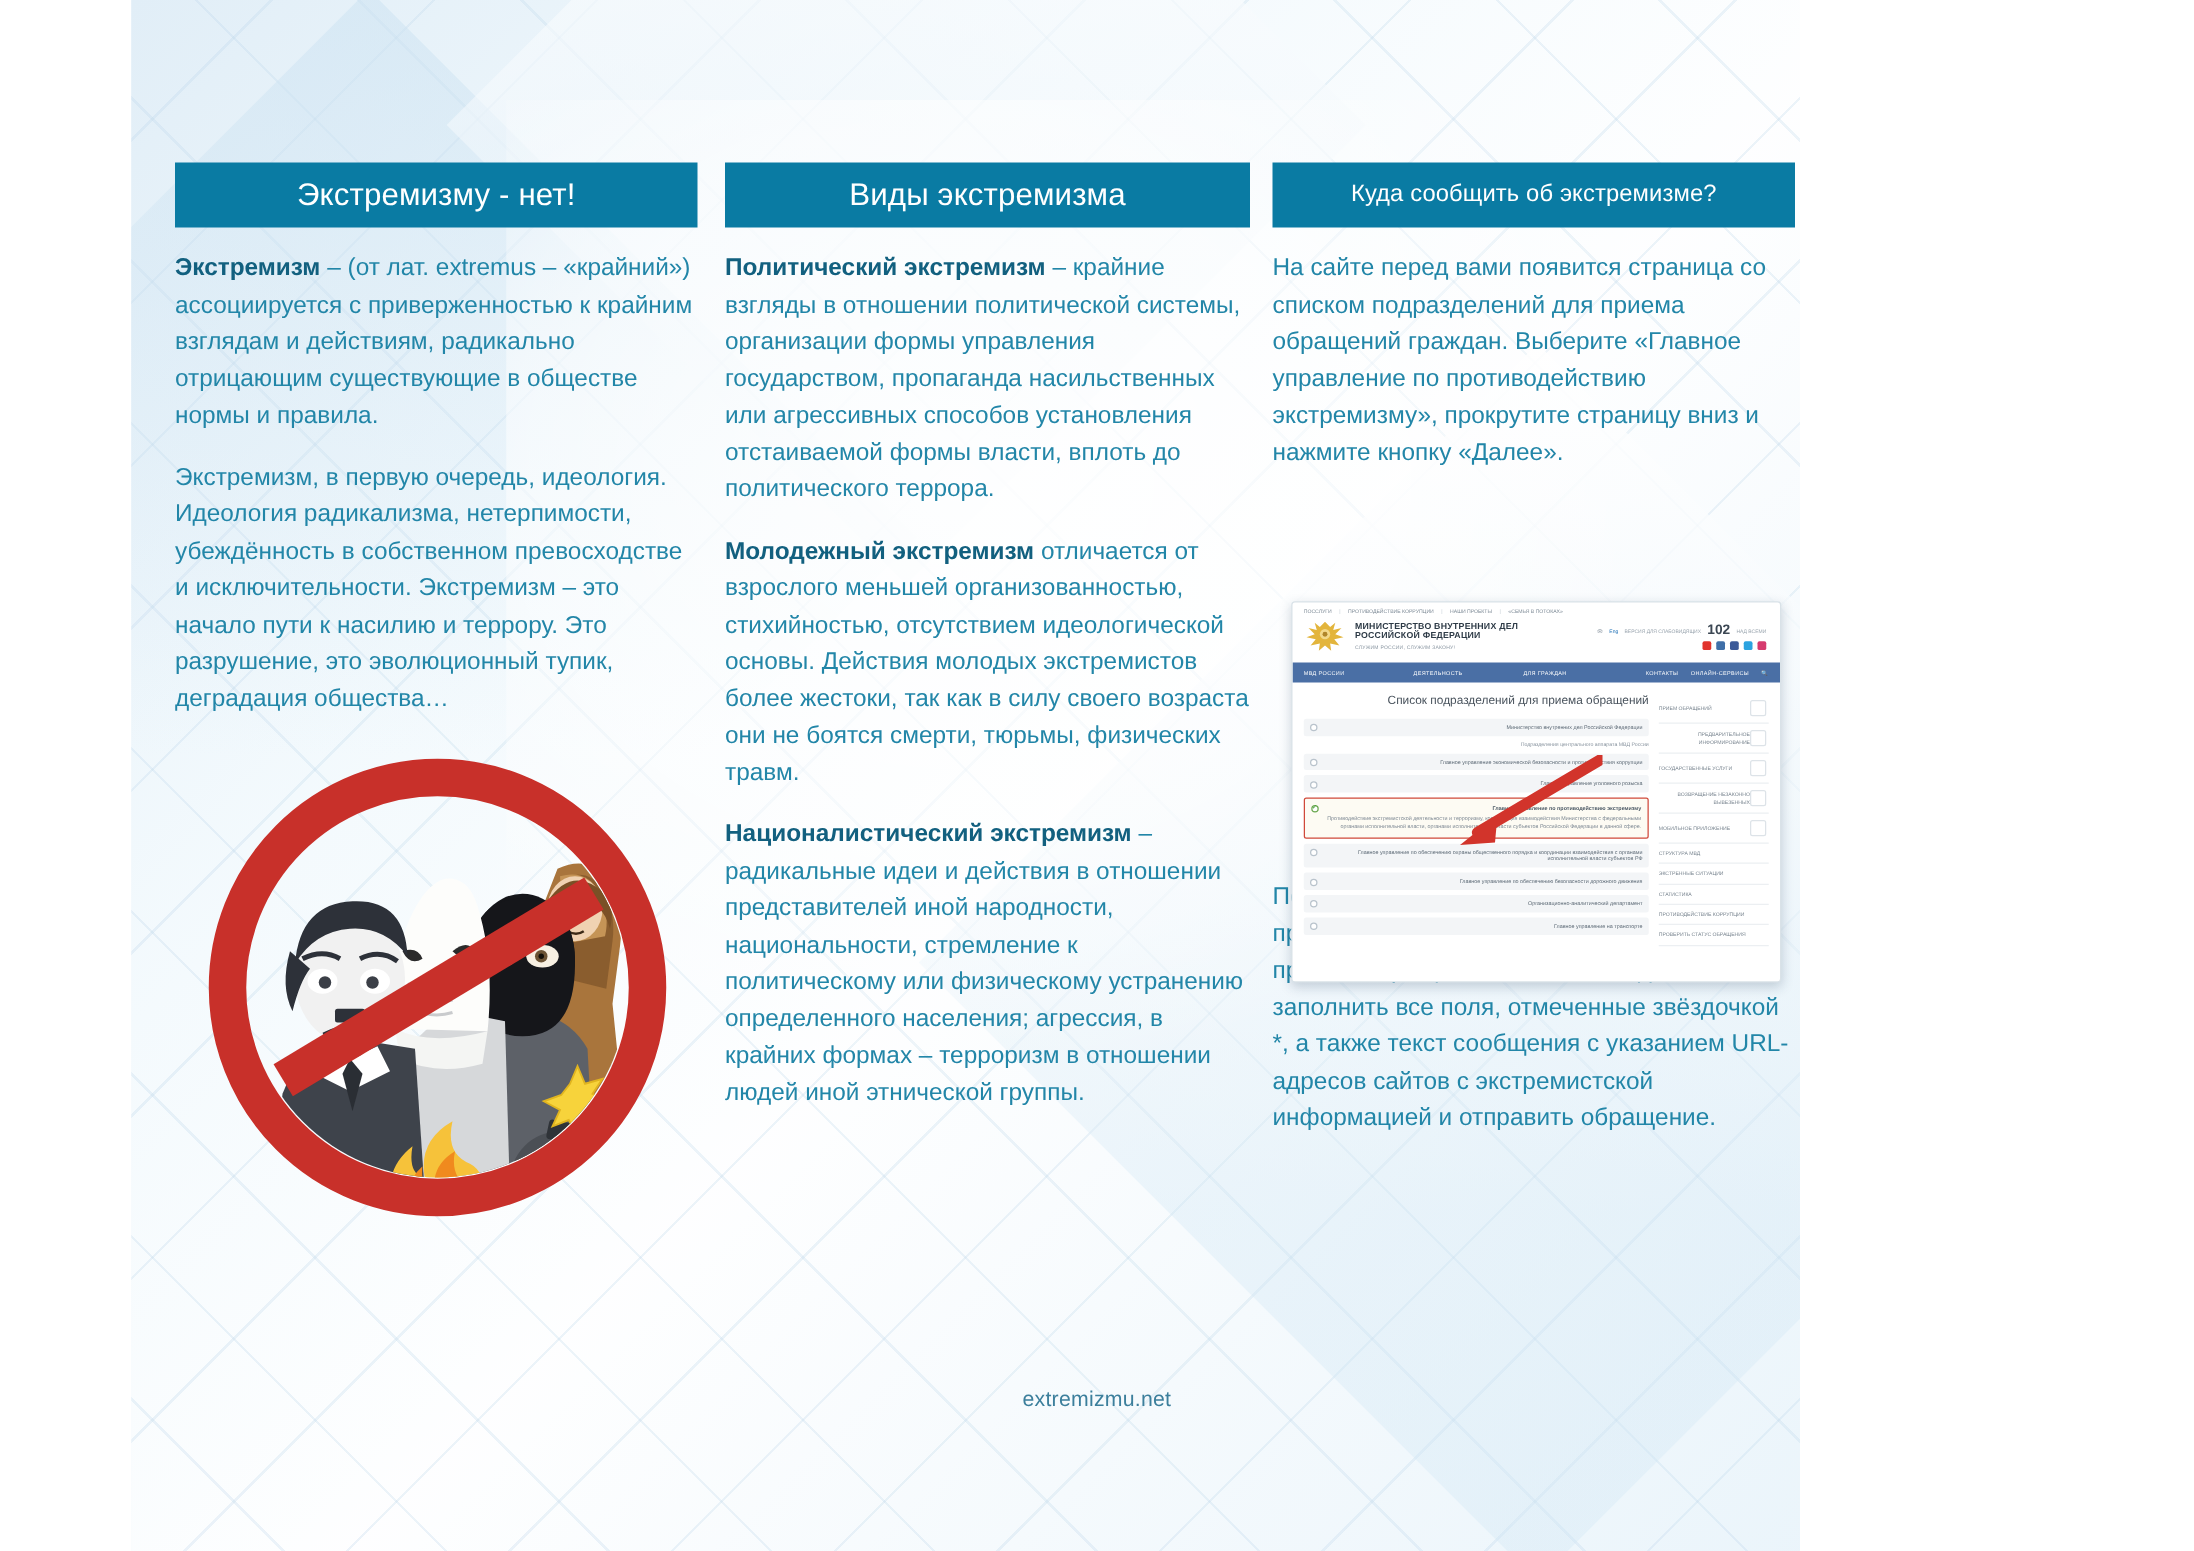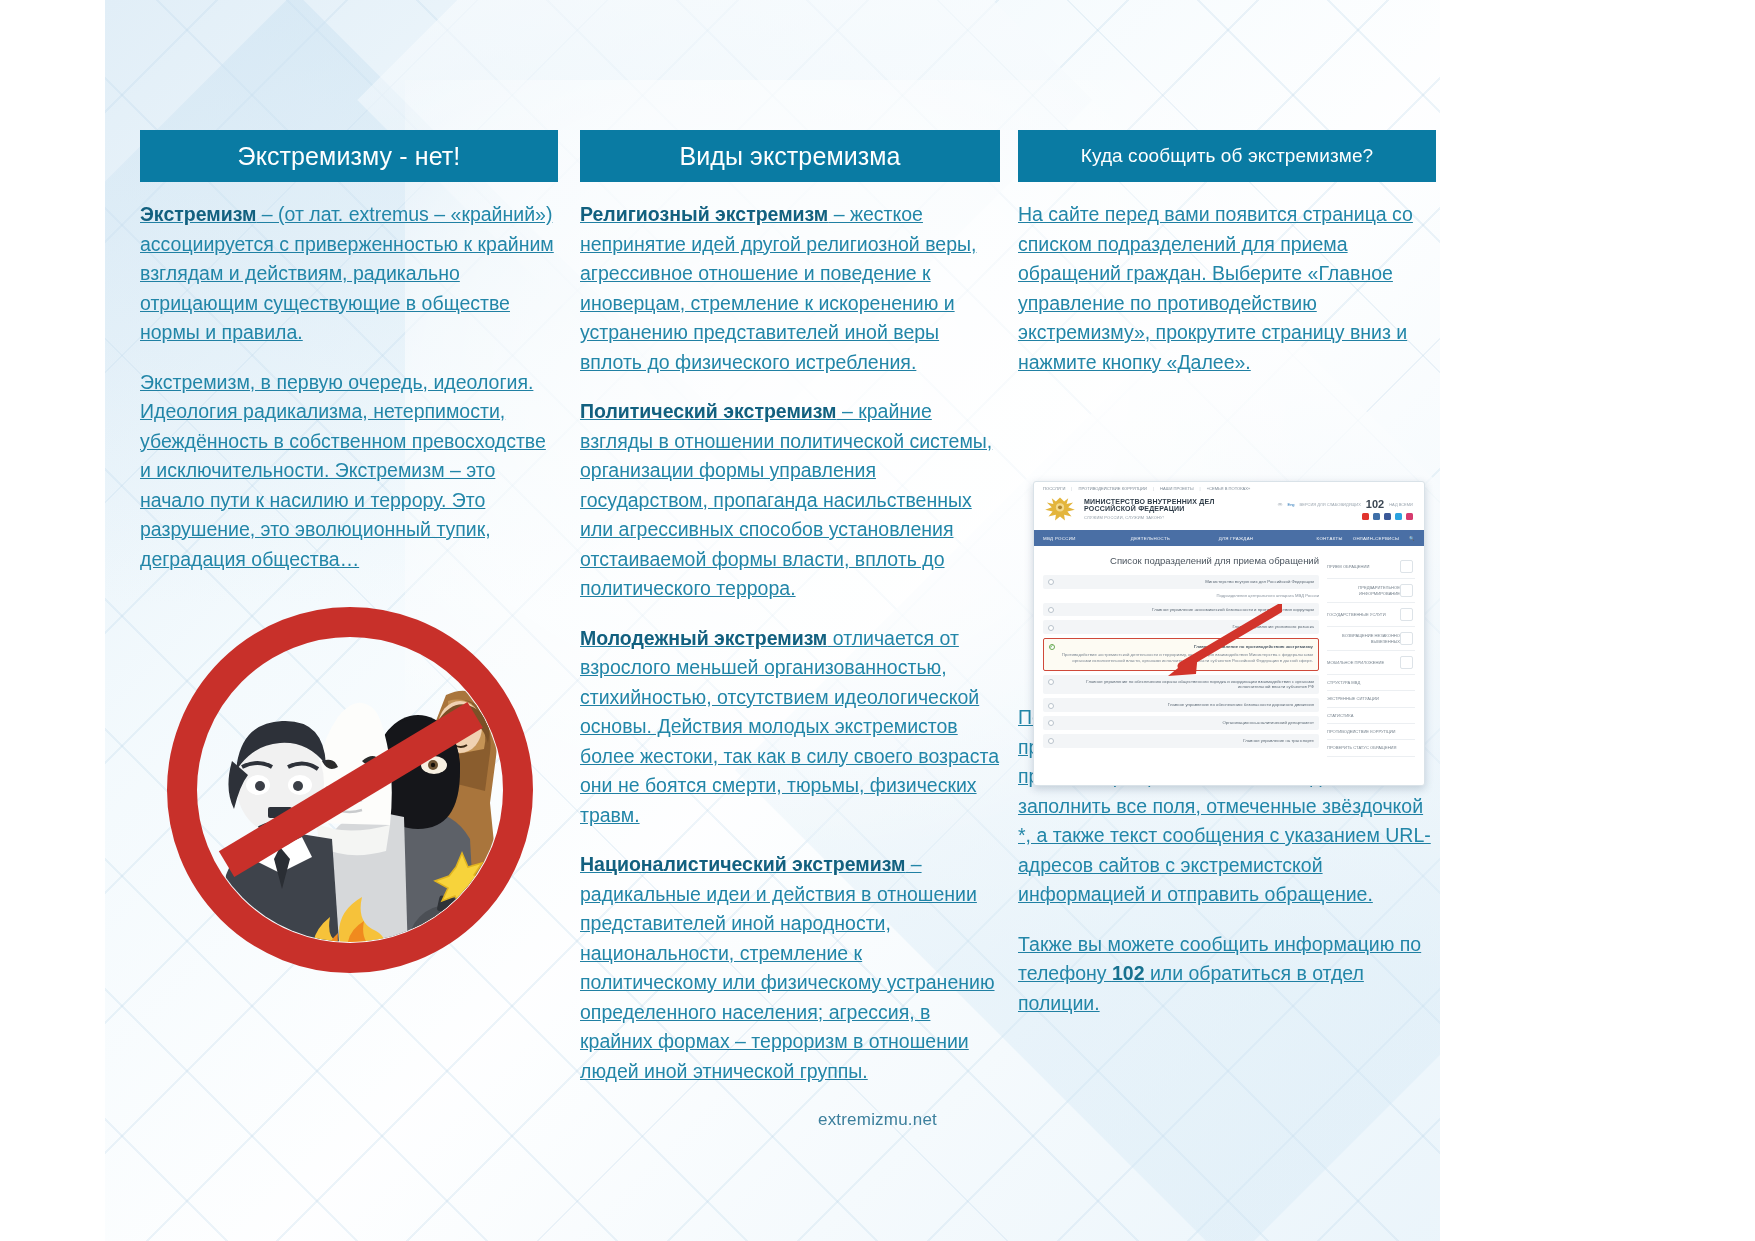--- a/index.html
+++ b/index.html
@@ -78,21 +78,20 @@
     letter-spacing: .1px;
     white-space: nowrap;
   }
   .col-3 .col-header { font-size: 19px; }
 
   .col-body {
     padding-top: 18px;
     color: #2080a3;
     font-size: 19.5px;
     line-height: 29.5px;
-    text-decoration: underline;
   }
   p.para {
     margin: 0 0 20px 0;
     color: #2286a8;
     text-align: left;
   }
   p.para:last-child { margin-bottom: 0; }
   .lead {
     color: #12607f;
     font-weight: bold;
@@ -221,34 +220,32 @@
       <div class="col-header">Экстремизму - нет!</div>
       <div class="col-body">
         <p class="para"><span class="lead">Экстремизм</span><span> – (от лат. extremus – «крайний») ассоциируется с приверженностью к крайним взглядам и действиям, радикально отрицающим существующие в обществе нормы и правила.</span></p>
         <p class="para"><span>Экстремизм, в первую очередь, идеология. Идеология радикализма, нетерпимости, убеждённость в собственном превосходстве и исключительности. Экстремизм – это начало пути к насилию и террору. Это разрушение, это эволюционный тупик, деградация общества…</span></p>
       </div>
     </div>
 
     <div class="col col-2">
       <div class="col-header">Виды экстремизма</div>
       <div class="col-body">
-        <p class="para"><span class="lead">Религиозный экстремизм</span><span> – жесткое непринятие идей другой религиозной веры, агрессивное отношение и поведение к иноверцам, стремление к искоренению и устранению представителей иной веры вплоть до физического истребления.</span></p>
         <p class="para"><span class="lead">Политический экстремизм</span><span> – крайние взгляды в отношении политической системы, организации формы управления государством, пропаганда насильственных или агрессивных способов установления отстаиваемой формы власти, вплоть до политического террора.</span></p>
         <p class="para"><span class="lead">Молодежный экстремизм</span><span> отличается от взрослого меньшей организованностью, стихийностью, отсутствием идеологической основы. Действия молодых экстремистов более жестоки, так как в силу своего возраста они не боятся смерти, тюрьмы, физических травм.</span></p>
         <p class="para"><span class="lead">Националистический экстремизм</span><span> – радикальные идеи и действия в отношении представителей иной народности, национальности, стремление к политическому или физическому устранению определенного населения; агрессия, в крайних формах – терроризм в отношении людей иной этнической группы.</span></p>
       </div>
     </div>
 
     <div class="col col-3">
       <div class="col-header">Куда сообщить об экстремизме?</div>
       <div class="col-body">
         <p class="para"><span>На сайте перед вами появится страница со списком подразделений для приема обращений граждан. Выберите «Главное управление по противодействию экстремизму», прокрутите страницу вниз и нажмите кнопку «Далее».</span></p>
         <div style="height:306px"></div>
         <p class="para"><span>После этого перед вами откроется страница представляющая электронный сервис приема обращений.  Вам необходимо заполнить все поля, отмеченные звёздочкой *, а также текст сообщения с указанием URL-адресов сайтов с экстремистской информацией и отправить обращение.</span></p>
-        <p class="para"><span>Также вы можете сообщить информацию по телефону </span><span class="strongnum">102</span><span> или обратиться в отдел полиции.</span></p>
       </div>
     </div>
   </div>
 
   <div class="illus">
     <svg viewBox="0 0 440 420" xmlns="http://www.w3.org/2000/svg" aria-hidden="true">
       <defs>
         <clipPath id="cbody">
             <circle cx="220" cy="215" r="152"></circle>
           </clipPath>

